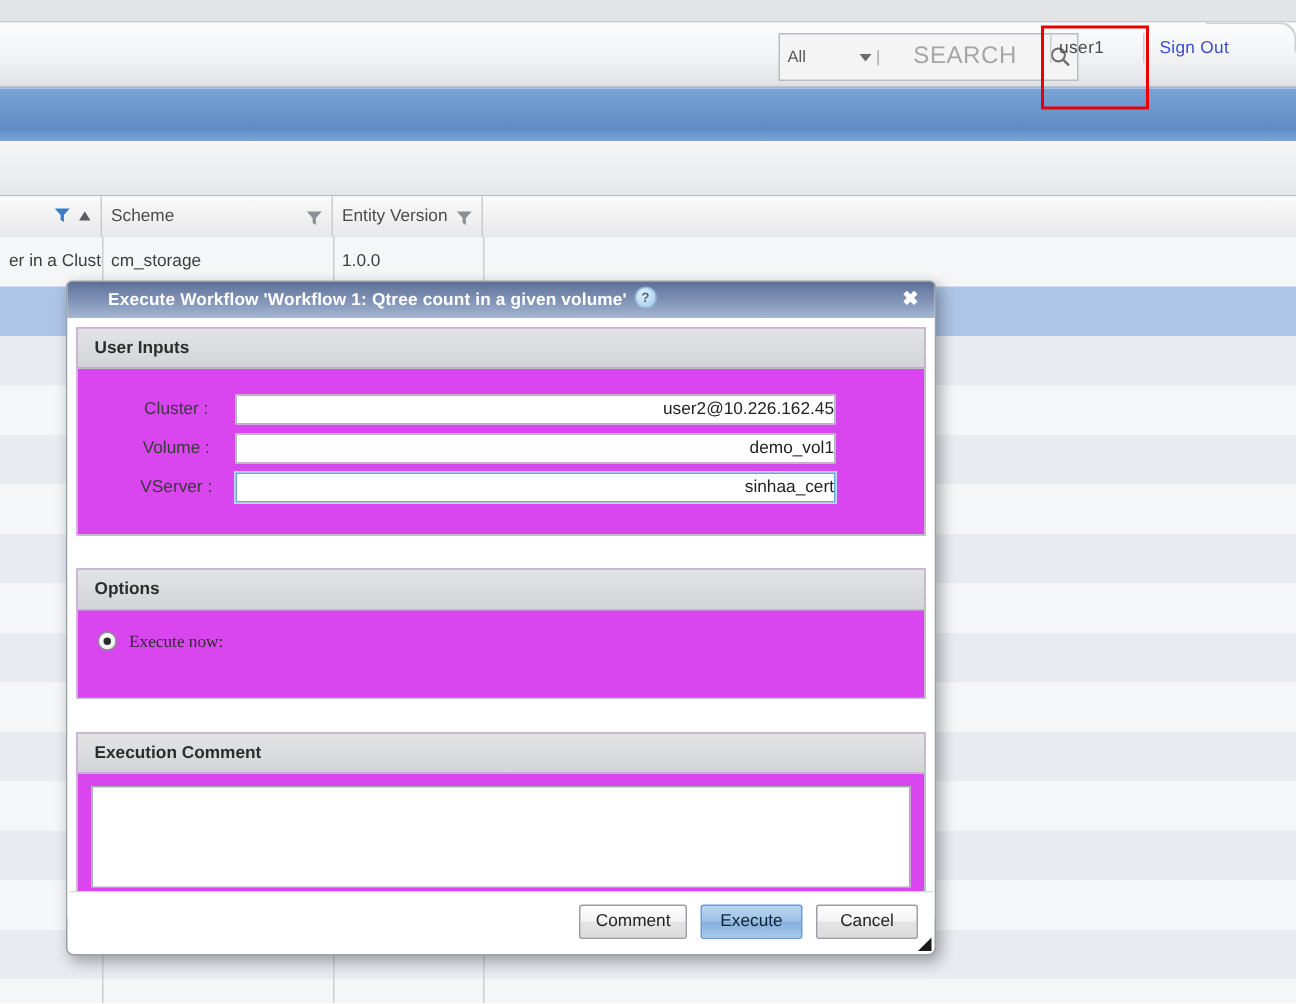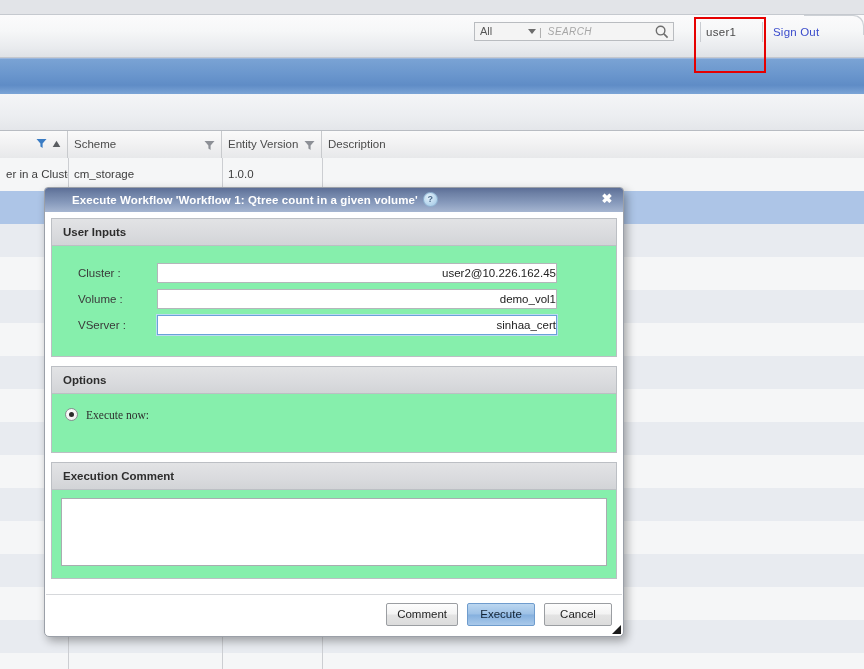--- a/index.html
+++ b/index.html
@@ -45,22 +45,22 @@
     width: 60px; height: 20px;
     background: transparent;
     border-top-right-radius: 10px;
     box-shadow: inset -1px 1px 0 #cdd1d6;
     pointer-events: none;
   }
 
   
   .search-box {
     position: absolute;
-    left: 474px; top: 22px;
-    width: 200px; height: 19px;
+    left: 519px; top: 22px;
+    width: 200px; height: 32px;
     background: #f4f4f4;
     border: 1px solid #b9bcc0;
     box-sizing: border-box;
     display: flex;
     align-items: center;
   }
   .search-scope {
     font-size: 11px;
     color: #585858;
     padding-left: 5px;
@@ -74,24 +74,24 @@
     border-top: 5px solid #6c6c6c;
     margin-right: 3px;
   }
   .search-div {
     color: #a8a8a8;
     font-size: 11px;
     margin-right: 6px;
   }
   .search-ph {
     flex: 1;
-    font-style: italic;
-    font-size: 10px;
+    font-size: 16px;
     color: #a6a6a6;
     letter-spacing: 0.4px;
+    margin-left: 16px;
   }
   .search-icon {
     width: 16px; height: 16px;
     margin-right: 3px;
     position: relative;
   }
   .search-icon svg { display:block; }
 
   .user-name {
     position: absolute;
@@ -271,23 +271,23 @@
     position: absolute;
     left: 0; top: 24px;
     width: 578px; height: 400px;
     padding: 6px 6px 0 6px;
     box-sizing: border-box;
     background: #ffffff;
   }
 
   .panel {
     border: 1px solid #bcbfc4;
-    background: #86efac;
-    box-sizing: border-box;
-    margin-bottom: 9px;
+    background: #d946ef;
+    box-sizing: border-box;
+    margin-bottom: 22px;
   }
   .panel-head {
     height: 26px;
     line-height: 26px;
     background: linear-gradient(to bottom, #e2e3e5 0%, #dbdcdf 50%, #d2d4d7 100%);
     border-bottom: 1px solid #bcbfc4;
     font-size: 11.5px;
     font-weight: bold;
     color: #2d2d2d;
     padding-left: 11px;
@@ -295,21 +295,21 @@
   .panel-body { padding: 10px 0 10px 0; }
 
   .frow {
     display: flex;
     align-items: center;
     height: 26px;
     margin-bottom: 0px;
   }
   .flabel {
     width: 105px;
-    text-align: left;
+    text-align: center;
     padding-left: 26px;
     font-size: 11.5px;
     color: #3a3a3a;
     box-sizing: border-box;
   }
   .finput {
     width: 400px;
     height: 20px;
     border: 1px solid #b3b6ba;
     background: #ffffff;
@@ -467,23 +467,20 @@
         </span>
       </div>
       <div class="th" style="left:222px;width:100px;">
         <span>Entity Version</span>
         <span class="fil2">
           <svg class="fi-icon" width="11" height="11" viewBox="0 0 11 11">
             <polygon points="0.5,1 10.5,1 6.6,5.4 6.6,10 4.4,8.6 4.4,5.4" fill="#8d9096"></polygon>
           </svg>
         </span>
       </div>
-      <div class="th" style="left:322px;width:542px;border-right:none;">
-        <span>Description</span>
-      </div>
     </div>
 
     <div class="rows" id="rows">
         <div class="row base" style="top: 0px;">
           <div class="cell" style="left: 0px; width: 68px;">er in a Cluster</div>
           <div class="cell" style="left: 68px; width: 154px;">cm_storage</div>
           <div class="cell" style="left: 222px; width: 100px;">1.0.0</div>
           <div class="cell" style="left: 322px; width: 542px;"></div>
         </div>
         <div class="row sel" style="top: 33px;">

